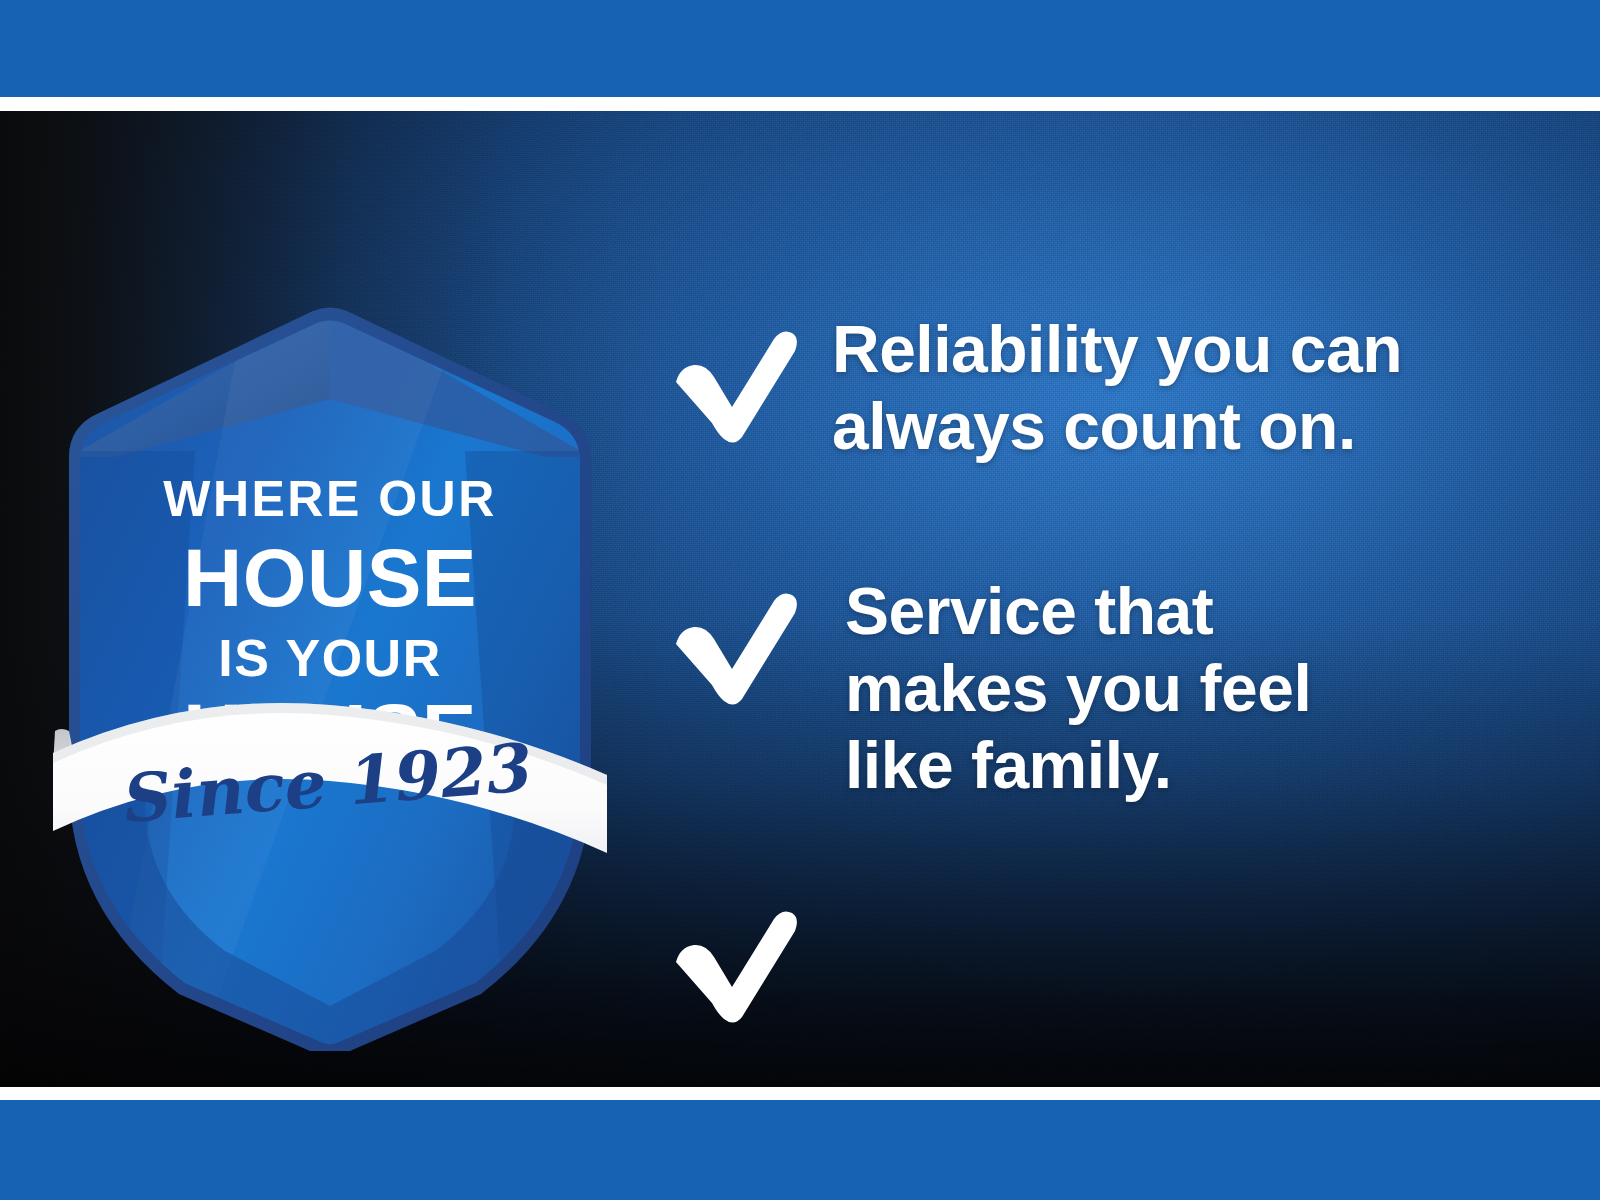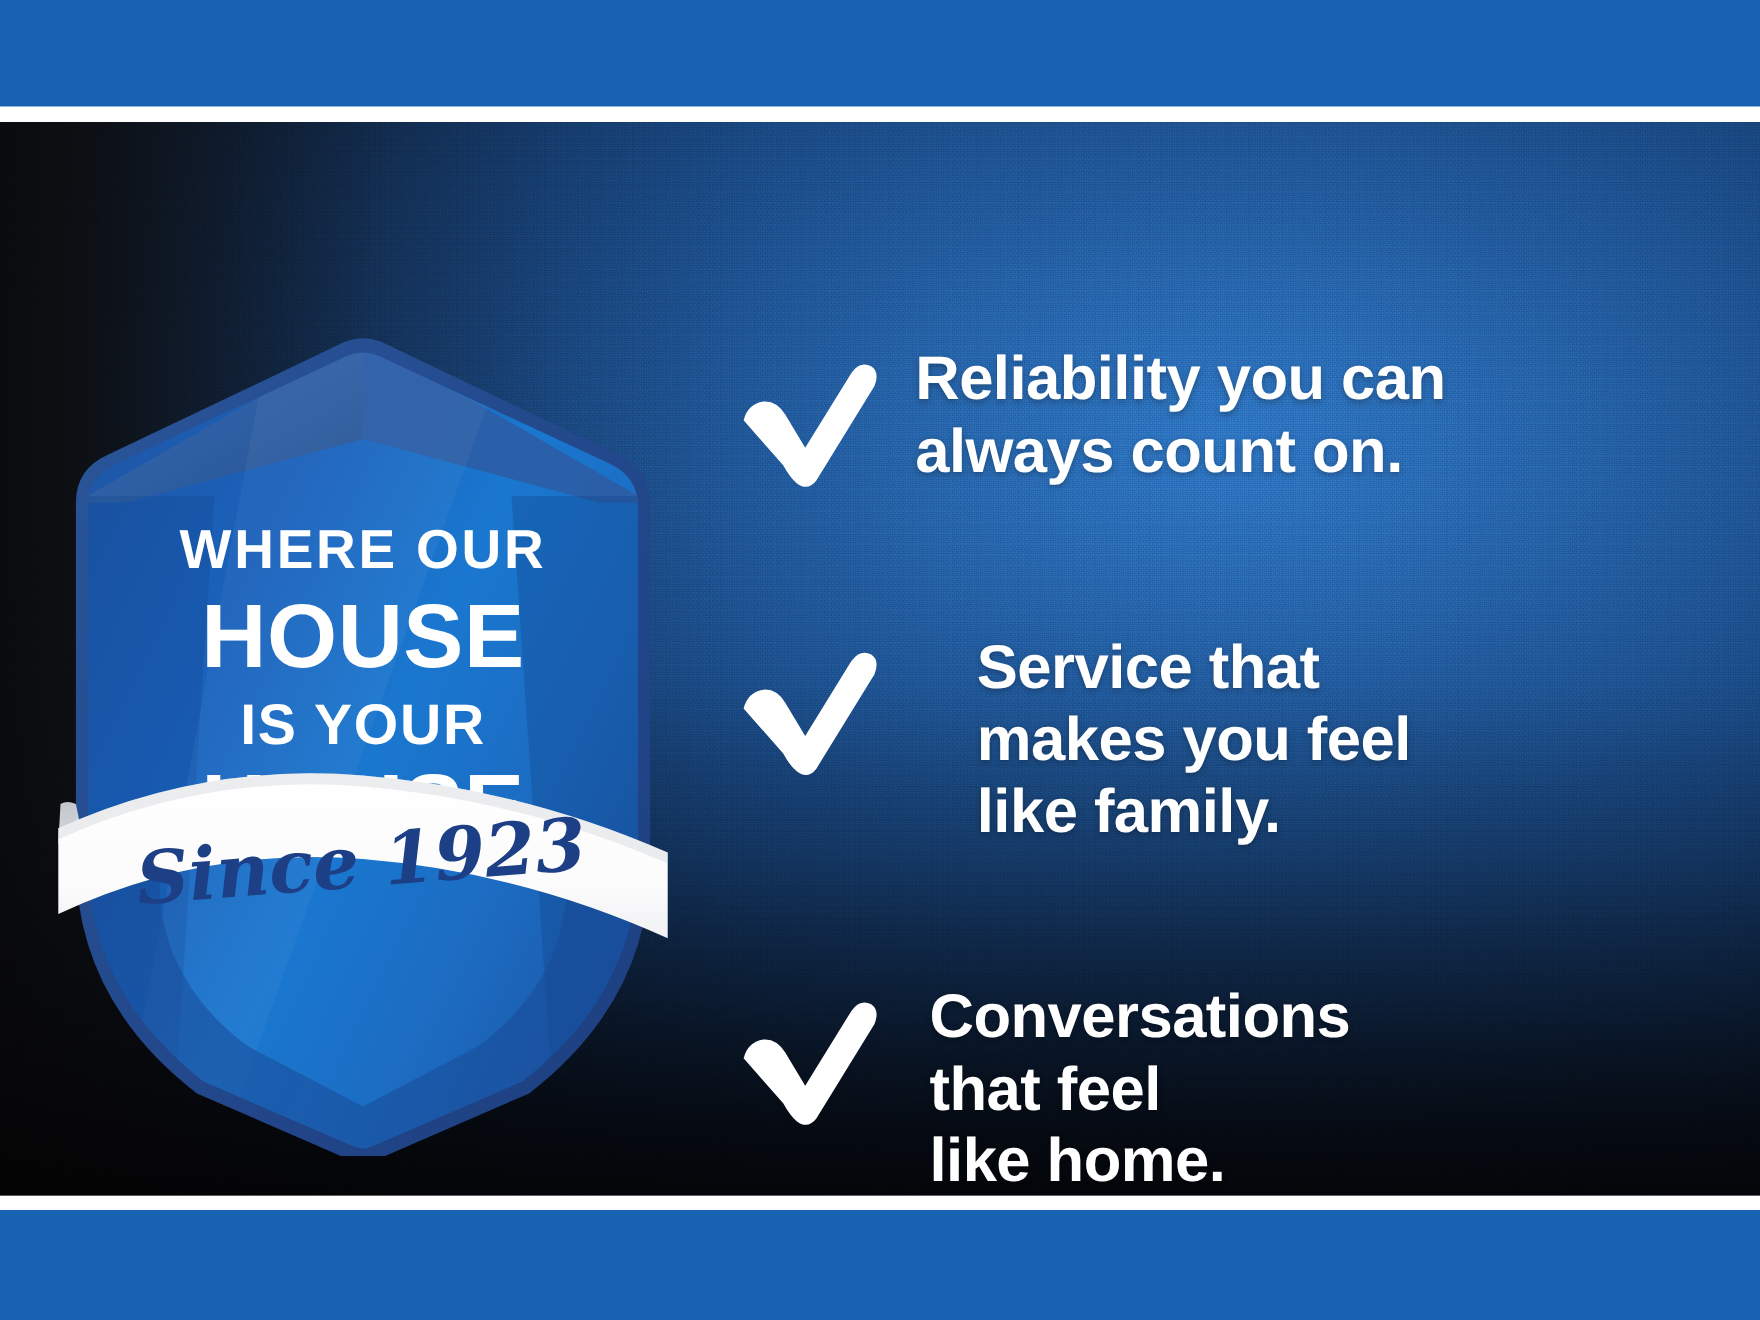--- a/index.html
+++ b/index.html
@@ -137,37 +137,37 @@
     top: 200px;
     width: 900px;
   }
   .bullet {
     position: absolute;
     left: 0;
     display: flex;
     align-items: flex-start;
   }
   #bullet-0 { top: 0px; }
-  #bullet-1 { top: 262px; gap: 43px; }
+  #bullet-1 { top: 262px; }
   #bullet-2 { top: 580px; }
 
   .check-icon {
     flex: 0 0 auto;
     width: 130px;
     height: 118px;
     margin-top: 16px;
   }
   .check-icon svg { display: block; width: 100%; height: 100%; }
 
   .bullet-text {
     flex: 1 1 auto;
     color: #ffffff;
     font-family: "Liberation Sans", sans-serif;
     font-weight: bold;
-    font-size: 56px;
+    font-size: 66px;
     line-height: 1.17;
     letter-spacing: -0.5px;
     white-space: pre-line;
     text-shadow: 0 2px 6px rgba(0,0,0,0.28);
   }
   #bullet-0 .bullet-text { margin-left: 32px; }
   #bullet-1 .bullet-text { margin-left: 45px; }
   #bullet-2 .bullet-text { margin-left: 45px; }
 </style>
 </head>
@@ -299,23 +299,20 @@
       </div>
 
       <div id="bullet-2" class="bullet">
         <span class="check-icon">
           <svg viewBox="0 0 130 118" xmlns="http://www.w3.org/2000/svg">
             <path d="M 6 55 Q 10 40 24 38 Q 36 37 44 50 L 62 80 L 104 12
                      Q 112 1 122 6 Q 130 11 125 24 L 72 110
                      Q 64 120 54 112 Q 48 107 42 96 Z" fill="#ffffff"></path>
           </svg>
         </span>
-        <span class="bullet-text">Conversations
-that feel
-like home.</span>
       </div>
 
     </div>
   </div>
 
   <div id="gap-bottom" class="white-gap"></div>
   <div id="brand-bar-bottom" class="brand-bar"></div>
 
 </div>
 

